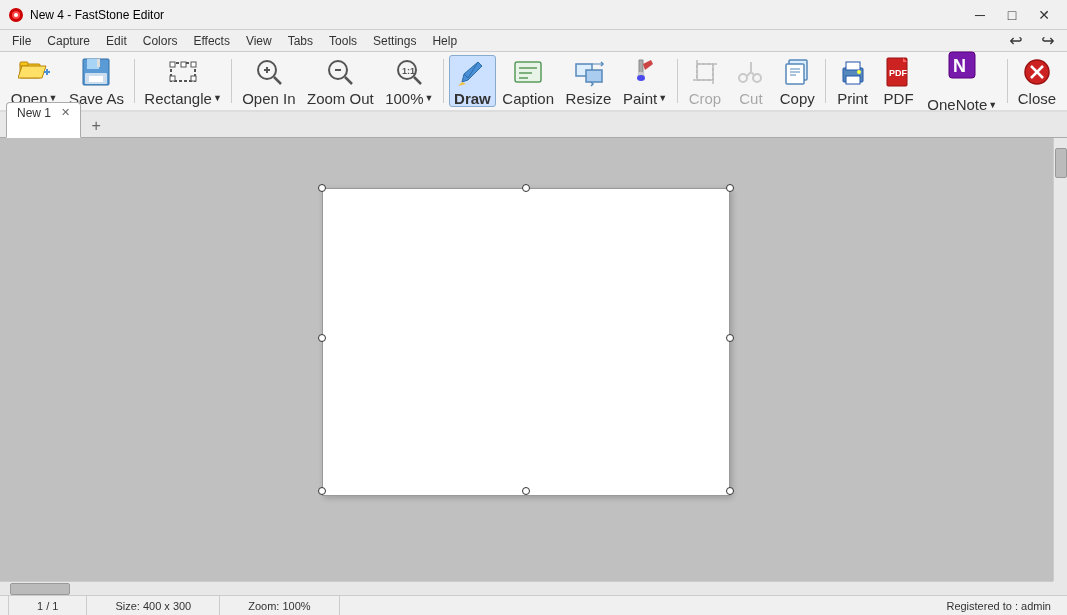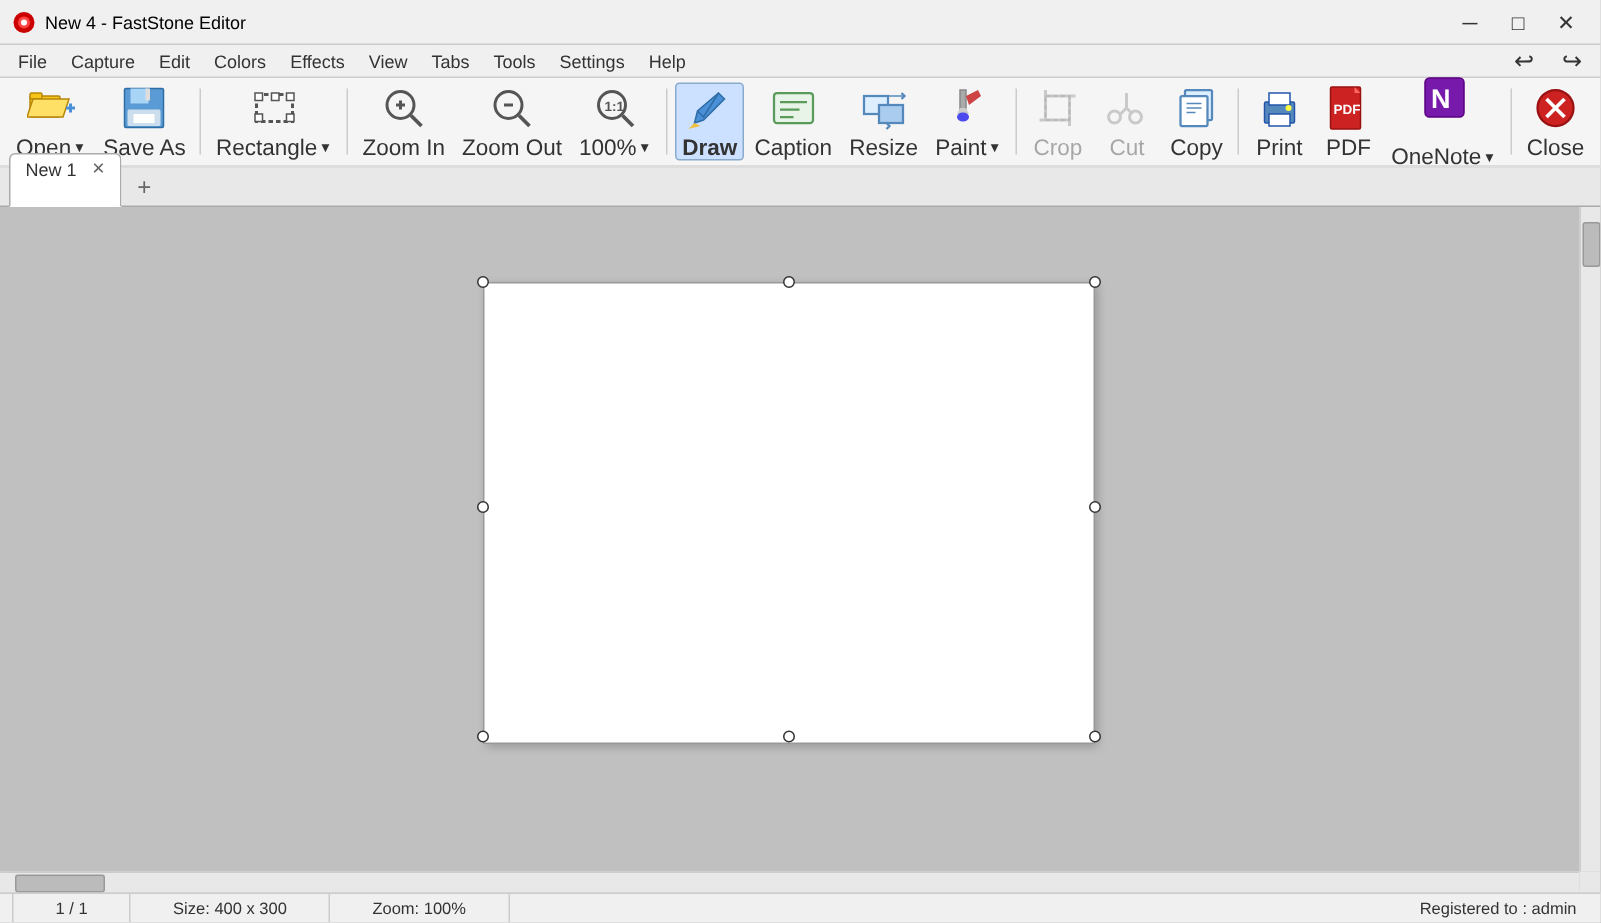--- a/index.html
+++ b/index.html
@@ -277,21 +277,21 @@
 
   <button class="toolbar-btn">
     <div class="toolbar-icon">
       <svg width="32" height="32" viewBox="0 0 32 32">
         <circle cx="14" cy="14" r="9" fill="none" stroke="#555" stroke-width="2"></circle>
         <line x1="11" y1="14" x2="17" y2="14" stroke="#555" stroke-width="2"></line>
         <line x1="14" y1="11" x2="14" y2="17" stroke="#555" stroke-width="2"></line>
         <line x1="21" y1="21" x2="28" y2="28" stroke="#555" stroke-width="2.5"></line>
       </svg>
     </div>
-    <span class="btn-label">Zoom In</span>
+    <span class="btn-label">Open In</span>
   </button>
 
   <button class="toolbar-btn">
     <div class="toolbar-icon">
       <svg width="32" height="32" viewBox="0 0 32 32">
         <circle cx="14" cy="14" r="9" fill="none" stroke="#555" stroke-width="2"></circle>
         <line x1="11" y1="14" x2="17" y2="14" stroke="#555" stroke-width="2"></line>
         <line x1="21" y1="21" x2="28" y2="28" stroke="#555" stroke-width="2.5"></line>
       </svg>
     </div>

